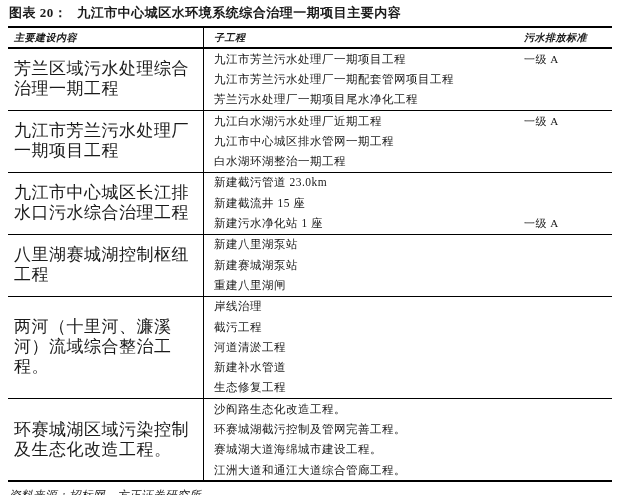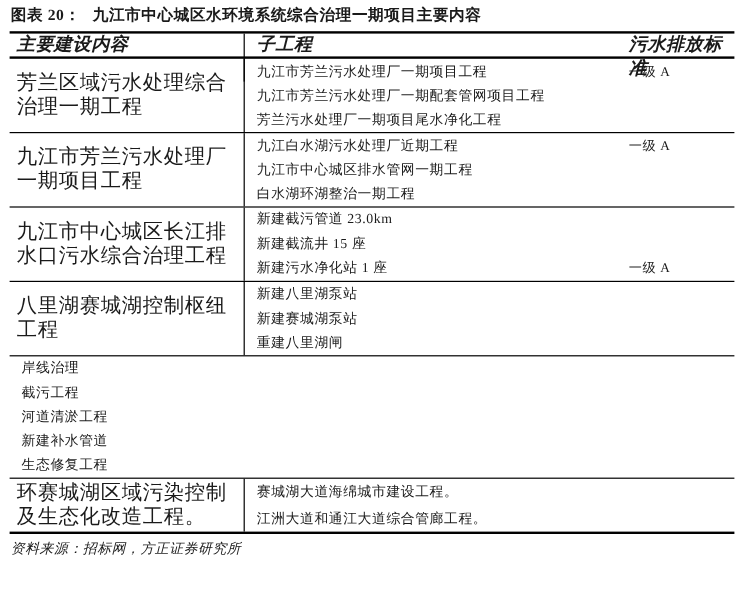--- a/index.html
+++ b/index.html
@@ -22,21 +22,21 @@
   .rtable {
     margin-top:2px;
     width:604px;
     border-top:2px solid #000;
     border-bottom:2px solid #000;
   }
   .thead {
     display:grid; grid-template-columns:196px 1fr;
     border-bottom:2px solid #000;
     font-weight:bold; font-style:italic;
-    font-size:15px; letter-spacing:0.5px;
+    font-size:10px; letter-spacing:0.5px;
     height:21px;
   }
   .thead .h1 { padding-left:6px; line-height:20px; border-right:1px solid #000; }
   .thead .h23 { display:flex; }
   .thead .h2 { flex:1; padding-left:10px; line-height:20px; }
   .thead .h3 { width:96px; padding-left:8px; line-height:20px; }
 
   .trow {
     display:grid; grid-template-columns:196px 1fr;
   }
@@ -150,20 +150,21 @@
           <div class="c3"></div>
         </div>
         <div class="subrow">
           <div class="c2">重建八里湖闸</div>
           <div class="c3"></div>
         </div>
       </div>
     </div>
 
     <div class="trow">
+      <div class="c1">两河（十里河、濂溪河）流域综合整治工程。</div>
       <div class="subs">
         <div class="subrow">
           <div class="c2">岸线治理</div>
           <div class="c3"></div>
         </div>
         <div class="subrow">
           <div class="c2">截污工程</div>
           <div class="c3"></div>
         </div>
         <div class="subrow">
@@ -178,20 +179,28 @@
           <div class="c2">生态修复工程</div>
           <div class="c3"></div>
         </div>
       </div>
     </div>
 
     <div class="trow">
       <div class="c1">环赛城湖区域污染控制及生态化改造工程。</div>
       <div class="subs">
         <div class="subrow">
+          <div class="c2">沙阎路生态化改造工程。</div>
+          <div class="c3"></div>
+        </div>
+        <div class="subrow">
+          <div class="c2">环赛城湖截污控制及管网完善工程。</div>
+          <div class="c3"></div>
+        </div>
+        <div class="subrow">
           <div class="c2">赛城湖大道海绵城市建设工程。</div>
           <div class="c3"></div>
         </div>
         <div class="subrow">
           <div class="c2">江洲大道和通江大道综合管廊工程。</div>
           <div class="c3"></div>
         </div>
       </div>
     </div>
 

